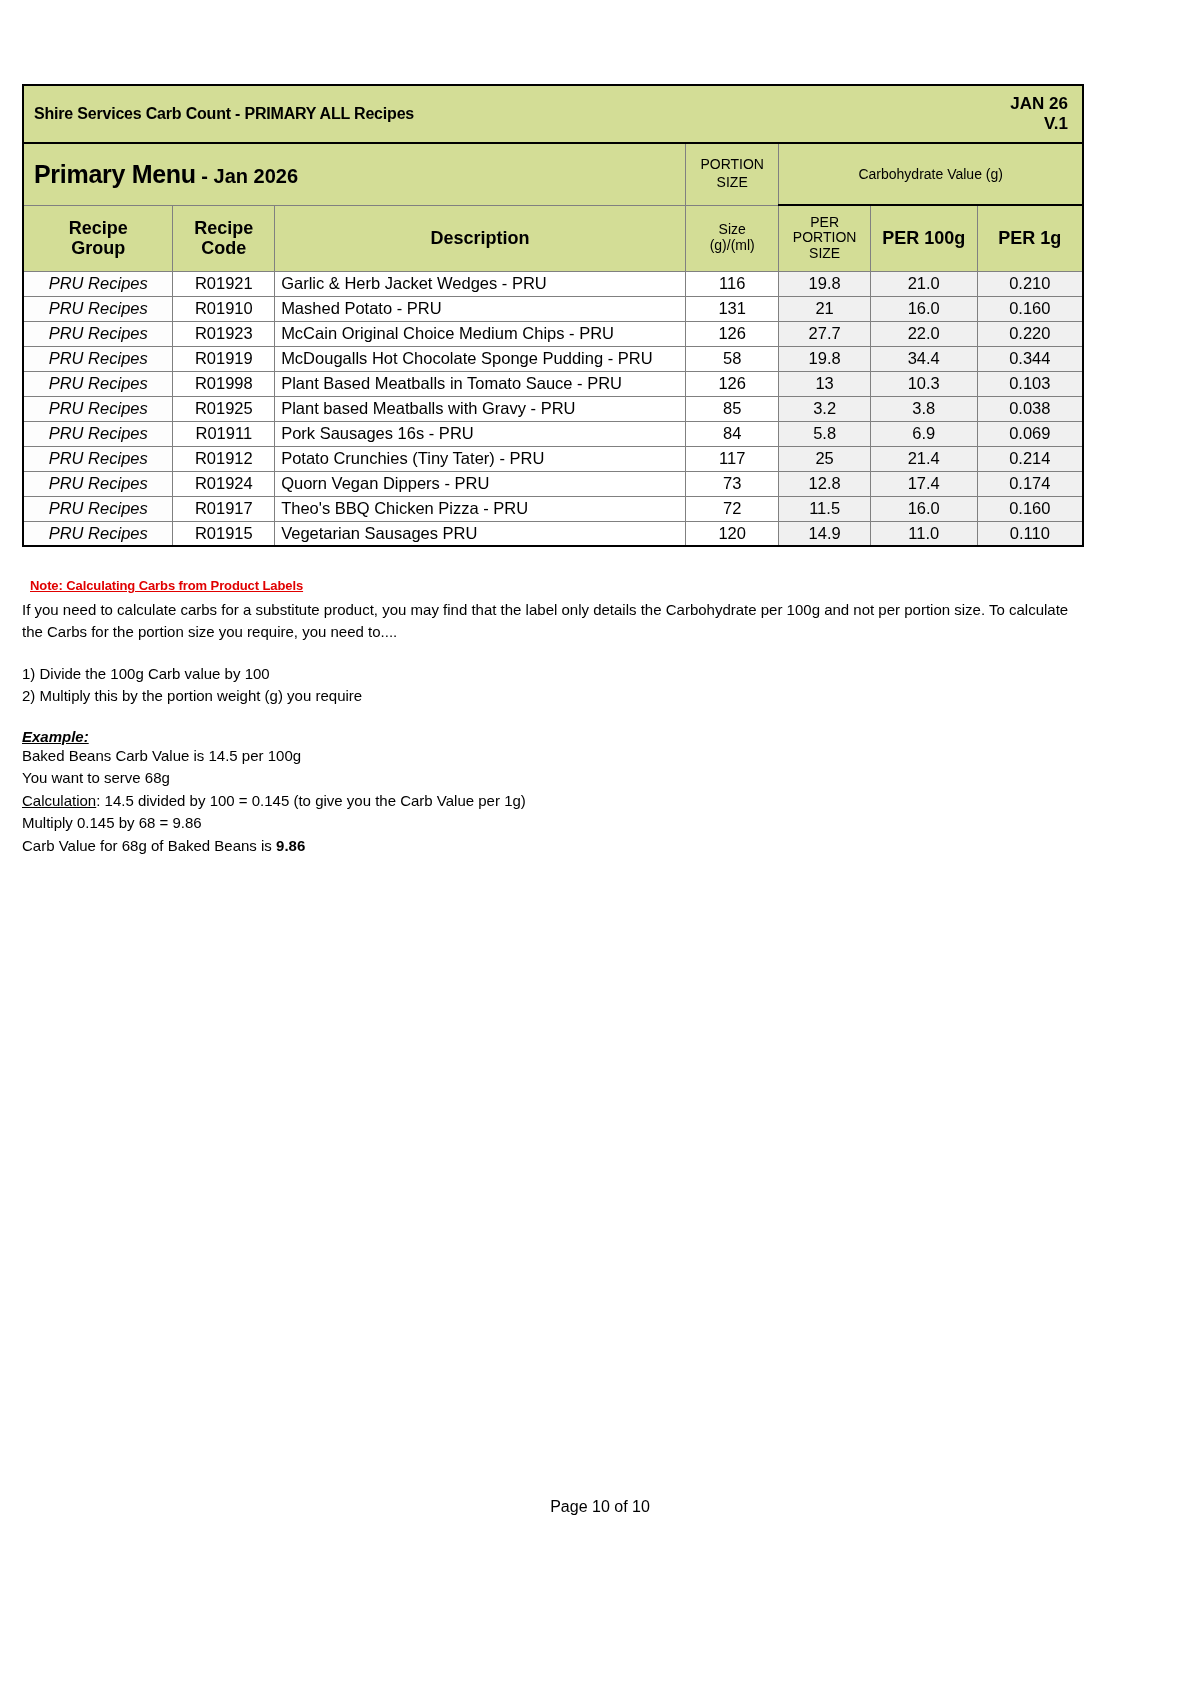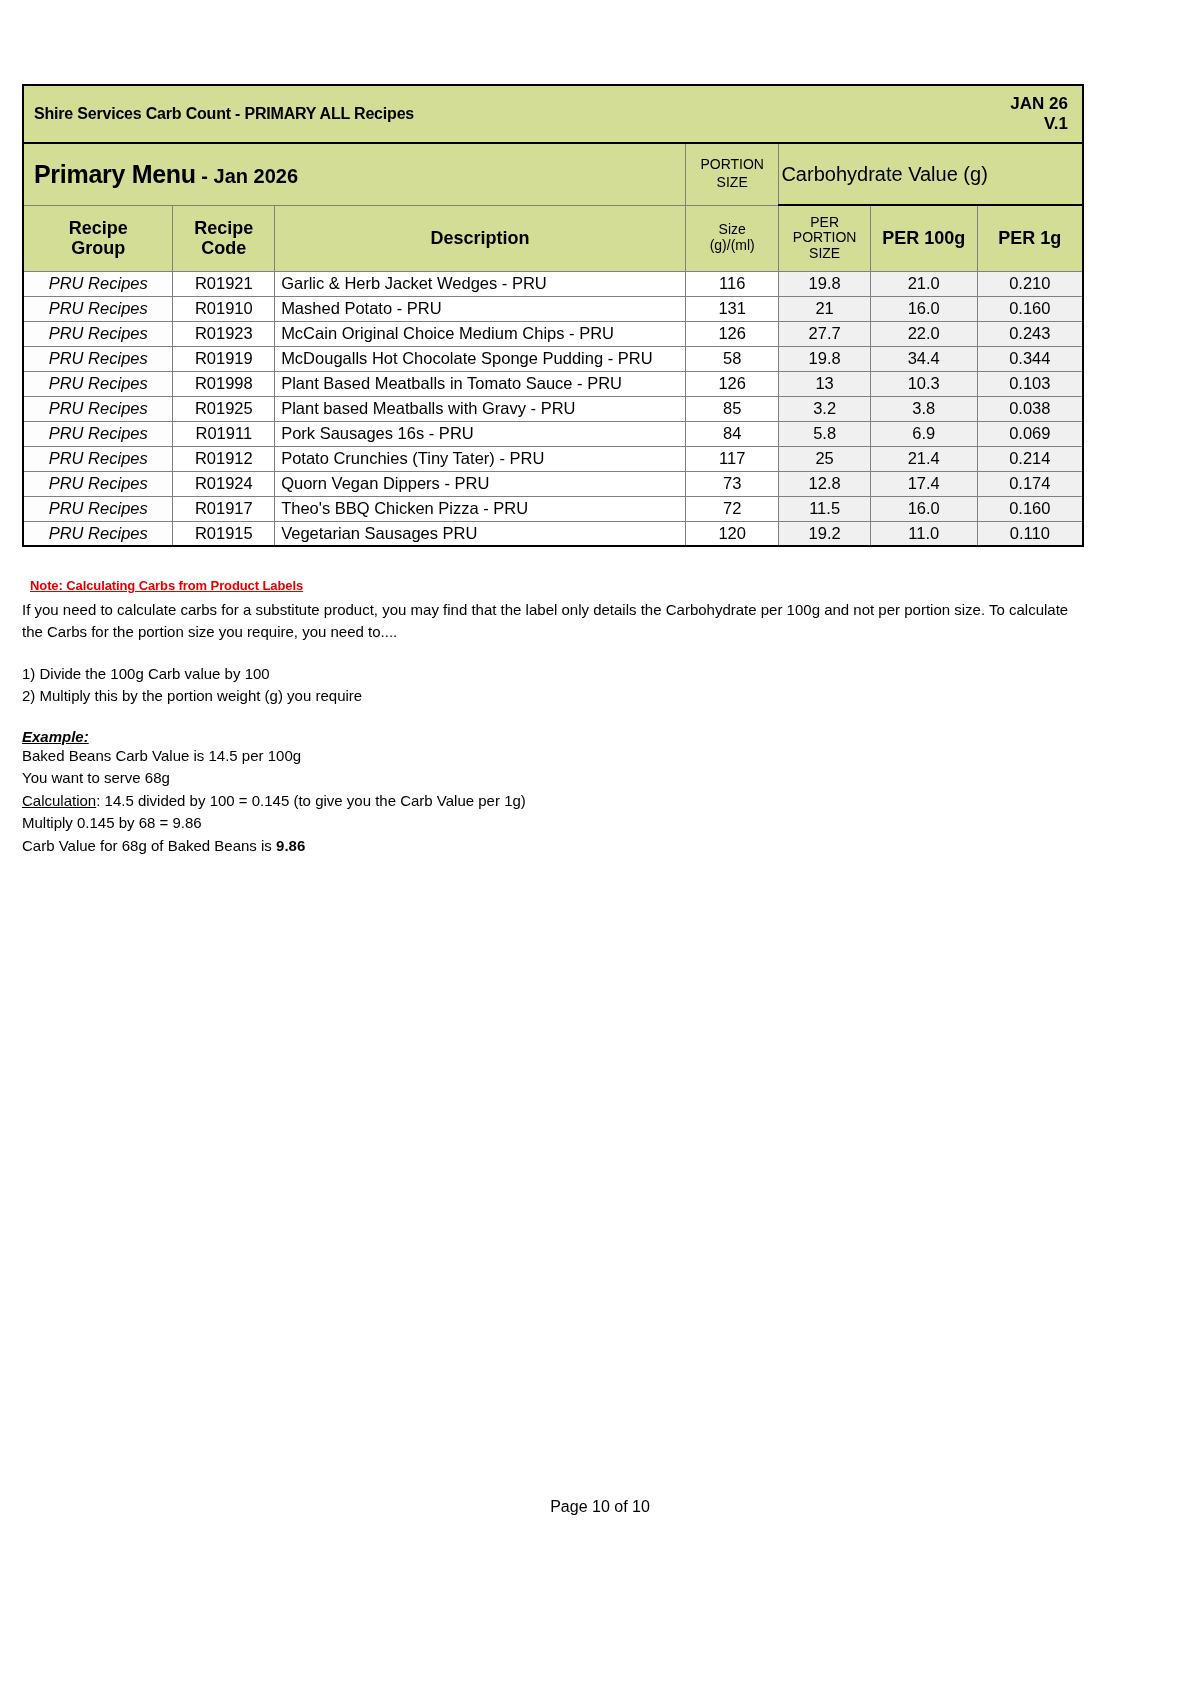--- a/index.html
+++ b/index.html
@@ -89,22 +89,22 @@
     background: #d3dd96;
     font-size: 14px;
     text-align: center;
     line-height: 1.28;
     padding: 4px 2px !important;
   }
   .carbval-hdr {
     background: #d3dd96;
     border-right: 2px solid #000 !important;
     border-bottom: 2px solid #000 !important;
-    font-size: 20px;
-    text-align: left;
+    font-size: 14px;
+    text-align: center;
     padding: 4px 2px !important;
   }
 
   
   .colhdr {
     background: #d3dd96;
     text-align: center;
     font-size: 18px;
     font-weight: bold;
     height: 66px;
@@ -267,21 +267,21 @@
             <td class="cell num shade">16.0</td>
             <td class="cell num shade lastcol">0.160</td>
           </tr>
           <tr>
             <td class="cell grp">PRU Recipes</td>
             <td class="cell code">R01923</td>
             <td class="cell desc">McCain Original Choice Medium Chips - PRU</td>
             <td class="cell num">126</td>
             <td class="cell num shade">27.7</td>
             <td class="cell num shade">22.0</td>
-            <td class="cell num shade lastcol">0.243</td>
+            <td class="cell num shade lastcol">0.220</td>
           </tr>
           <tr>
             <td class="cell grp">PRU Recipes</td>
             <td class="cell code">R01919</td>
             <td class="cell desc">McDougalls Hot Chocolate Sponge Pudding - PRU</td>
             <td class="cell num">58</td>
             <td class="cell num shade">19.8</td>
             <td class="cell num shade">34.4</td>
             <td class="cell num shade lastcol">0.344</td>
           </tr>
@@ -337,21 +337,21 @@
             <td class="cell num">72</td>
             <td class="cell num shade">11.5</td>
             <td class="cell num shade">16.0</td>
             <td class="cell num shade lastcol">0.160</td>
           </tr>
           <tr>
             <td class="cell grp">PRU Recipes</td>
             <td class="cell code">R01915</td>
             <td class="cell desc">Vegetarian Sausages PRU</td>
             <td class="cell num">120</td>
-            <td class="cell num shade">19.2</td>
+            <td class="cell num shade">14.9</td>
             <td class="cell num shade">11.0</td>
             <td class="cell num shade lastcol">0.110</td>
           </tr>
         </tbody>
     </table>
   </div>
 
   <div class="notes">
     <div class="note-title">Note: Calculating Carbs from Product Labels</div>
     <p class="note-body">If you need to calculate carbs for a substitute product, you may find that the label only details the Carbohydrate per 100g and not per portion size. To calculate the Carbs for the portion size you require, you need to....</p>

